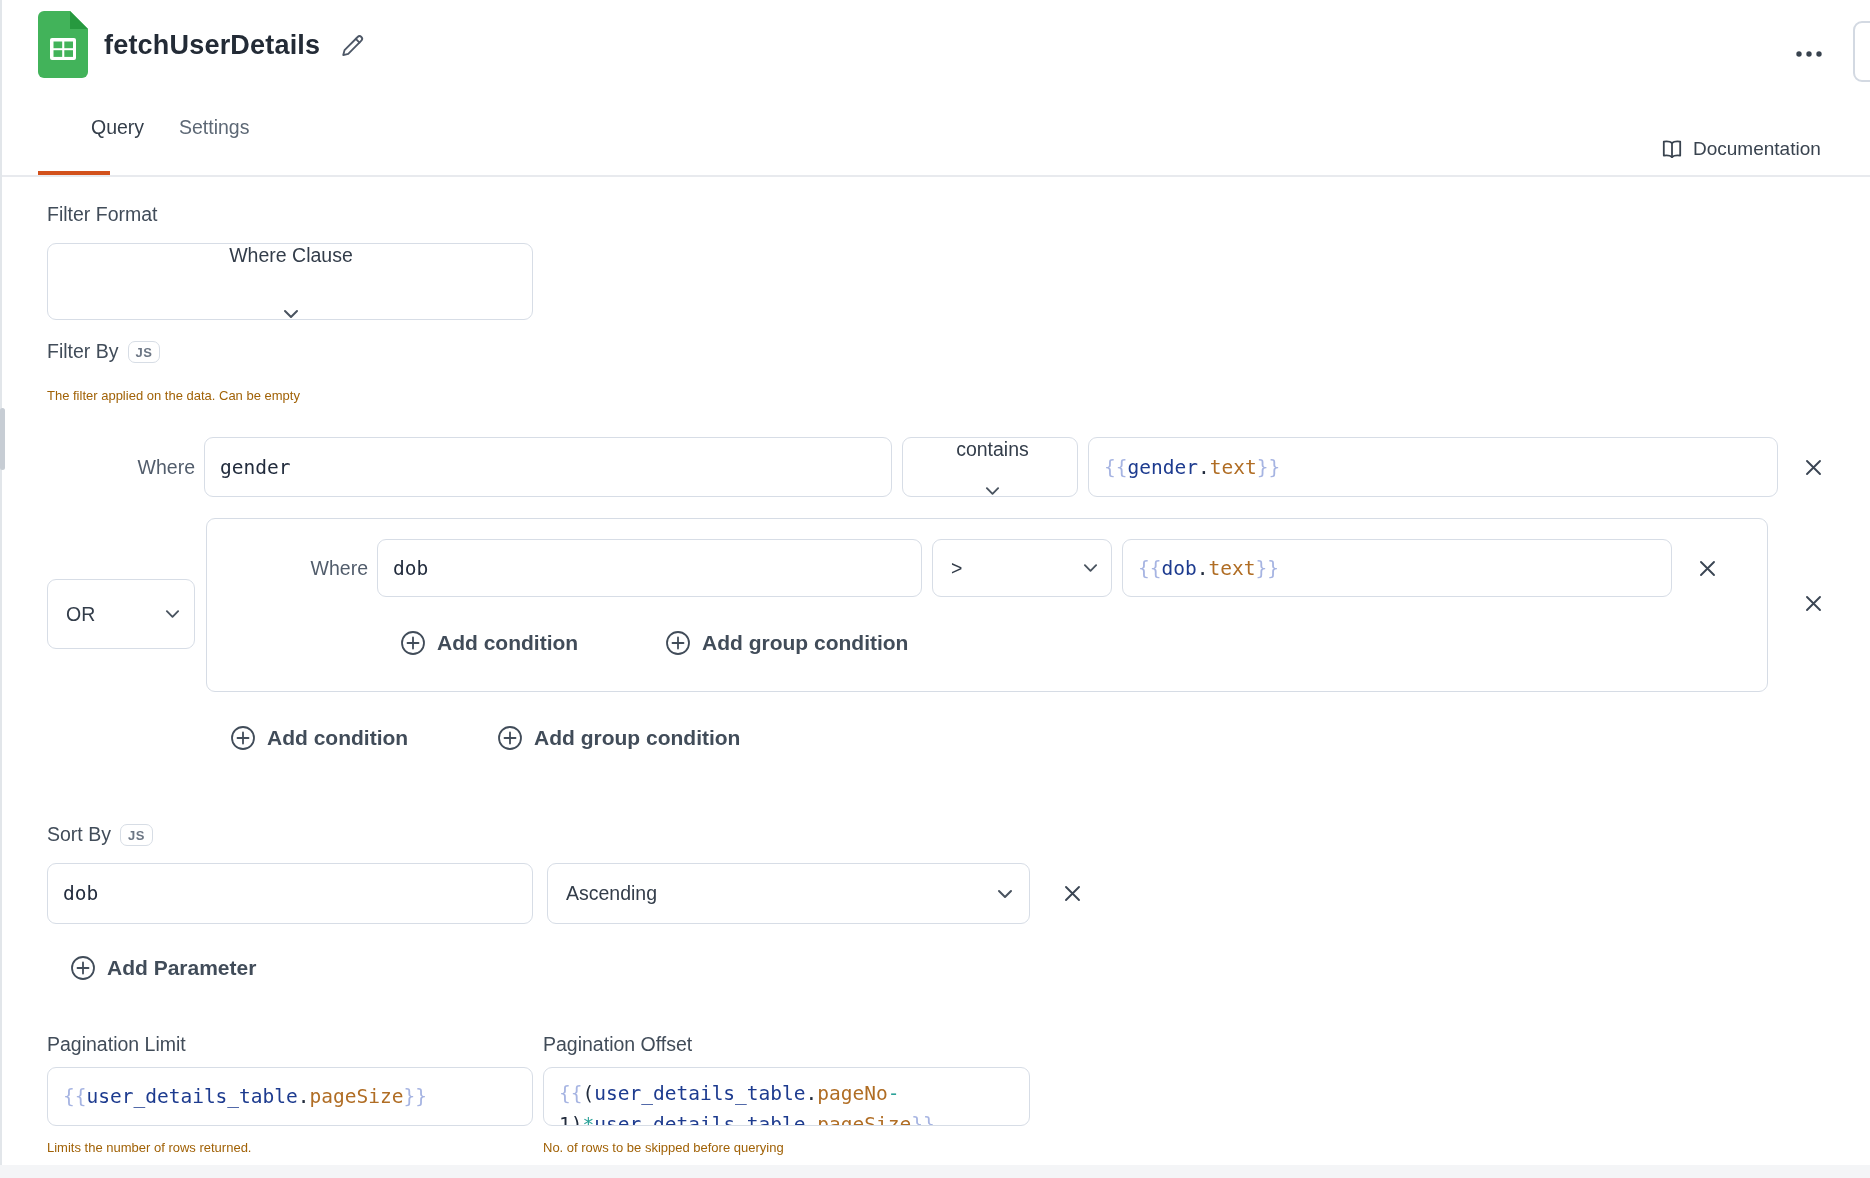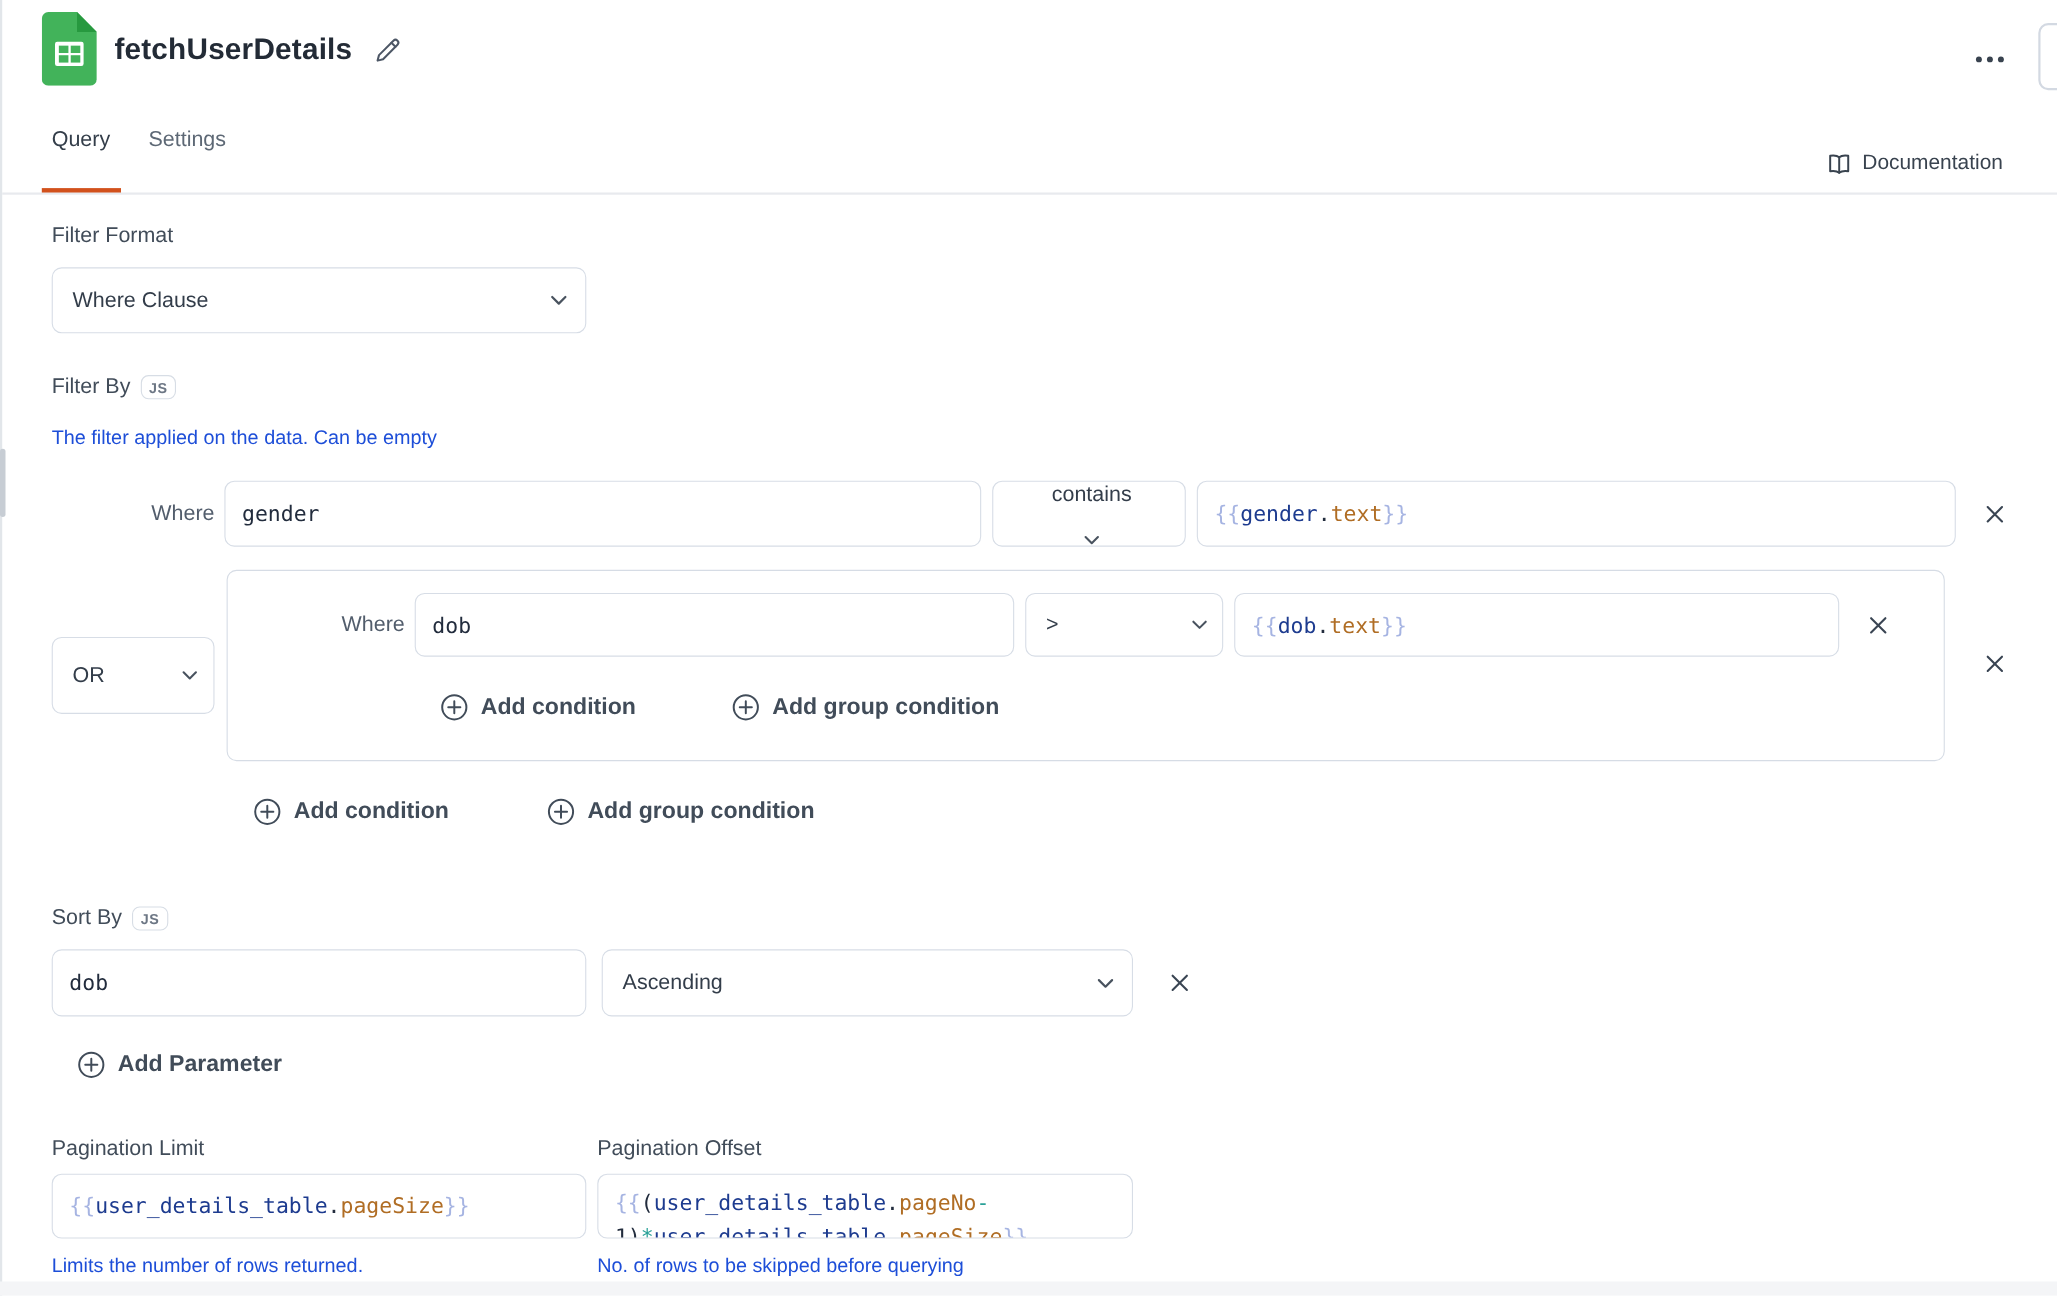--- a/index.html
+++ b/index.html
@@ -23,25 +23,25 @@
   .code-line{white-space:nowrap;}
   .multiline{display:block;padding:10px 15px;line-height:31px;}
   
   .tok-brace{color:#a6b4e2;}
   .tok-var{color:#1d3b8f;}
   .tok-prop{color:#b06d24;}
   .tok-op{color:#2aa198;}
   .tok-plain{color:#222c3d;}
   
   .title{font-size:27px;font-weight:600;color:#232b36;margin:0;letter-spacing:.2px;}
-  .tab{font-size:19.5px;cursor:pointer;background:none;border:none;padding:0;font-family:inherit;}
+  .tab{font-size:19.5px;cursor:pointer;background:none;border:none;padding:0;font-family:inherit;margin-left:44px;}
   .tab.active{color:#343e4a;font-weight:500;}
   .tab.inactive{color:#5d6875;}
   .sec-label{font-size:19.5px;color:#414c59;}
-  .helper{font-size:18px;color:#1d4ed8;}
+  .helper{font-size:13px;color:#a16207;}
   .where-lbl{font-size:19.5px;color:#525d6c;display:flex;align-items:center;justify-content:flex-end;box-sizing:border-box;}
   .label-row{display:flex;align-items:flex-end;gap:9px;}
   .js-badge{
     box-sizing:border-box;border:1.5px solid #d7dde5;border-radius:7px;
     font-size:13px;font-weight:700;color:#6c7684;padding:4px 7px 3px;
     letter-spacing:.5px;line-height:1;background:#fff;
   }
   
   .add-btn{
     background:none;border:none;display:flex;align-items:center;gap:11px;
@@ -116,21 +116,21 @@
     <svg width="24" height="24" viewBox="0 0 24 24" fill="none" stroke="#39434f" stroke-width="1.8" stroke-linecap="round" stroke-linejoin="round">
       <path d="M12 6 C10.2 4.4 7.3 4.1 3.8 4.6 V18.6 C7.3 18.1 10.2 18.5 12 20 C13.8 18.5 16.7 18.1 20.2 18.6 V4.6 C16.7 4.1 13.8 4.4 12 6 Z"></path>
       <path d="M12 6 V20"></path>
     </svg>
   </span>
   <span>Documentation</span>
 </button>
 
 <div class="abs sec-label" style="left:47px;top:203px;">Filter Format</div>
 
-<div class="abs ctl select" style="left:47px;top:243px;width:486px;height:60px;">
+<div class="abs ctl select" style="left:47px;top:243px;width:486px;height:77px;flex-direction:column;">
   <span class="lbl">Where Clause</span>
   <span style="display:flex;">
     <svg width="16" height="10" viewBox="0 0 16 10" fill="none" stroke="#49535f" stroke-width="2" stroke-linecap="round" stroke-linejoin="round">
         <path d="M2 2 L8 8 L14 2"></path>
       </svg>
   </span>
 </div>
 
 <div class="abs label-row" style="left:47px;top:340px;">
   <span class="sec-label">Filter By</span>

